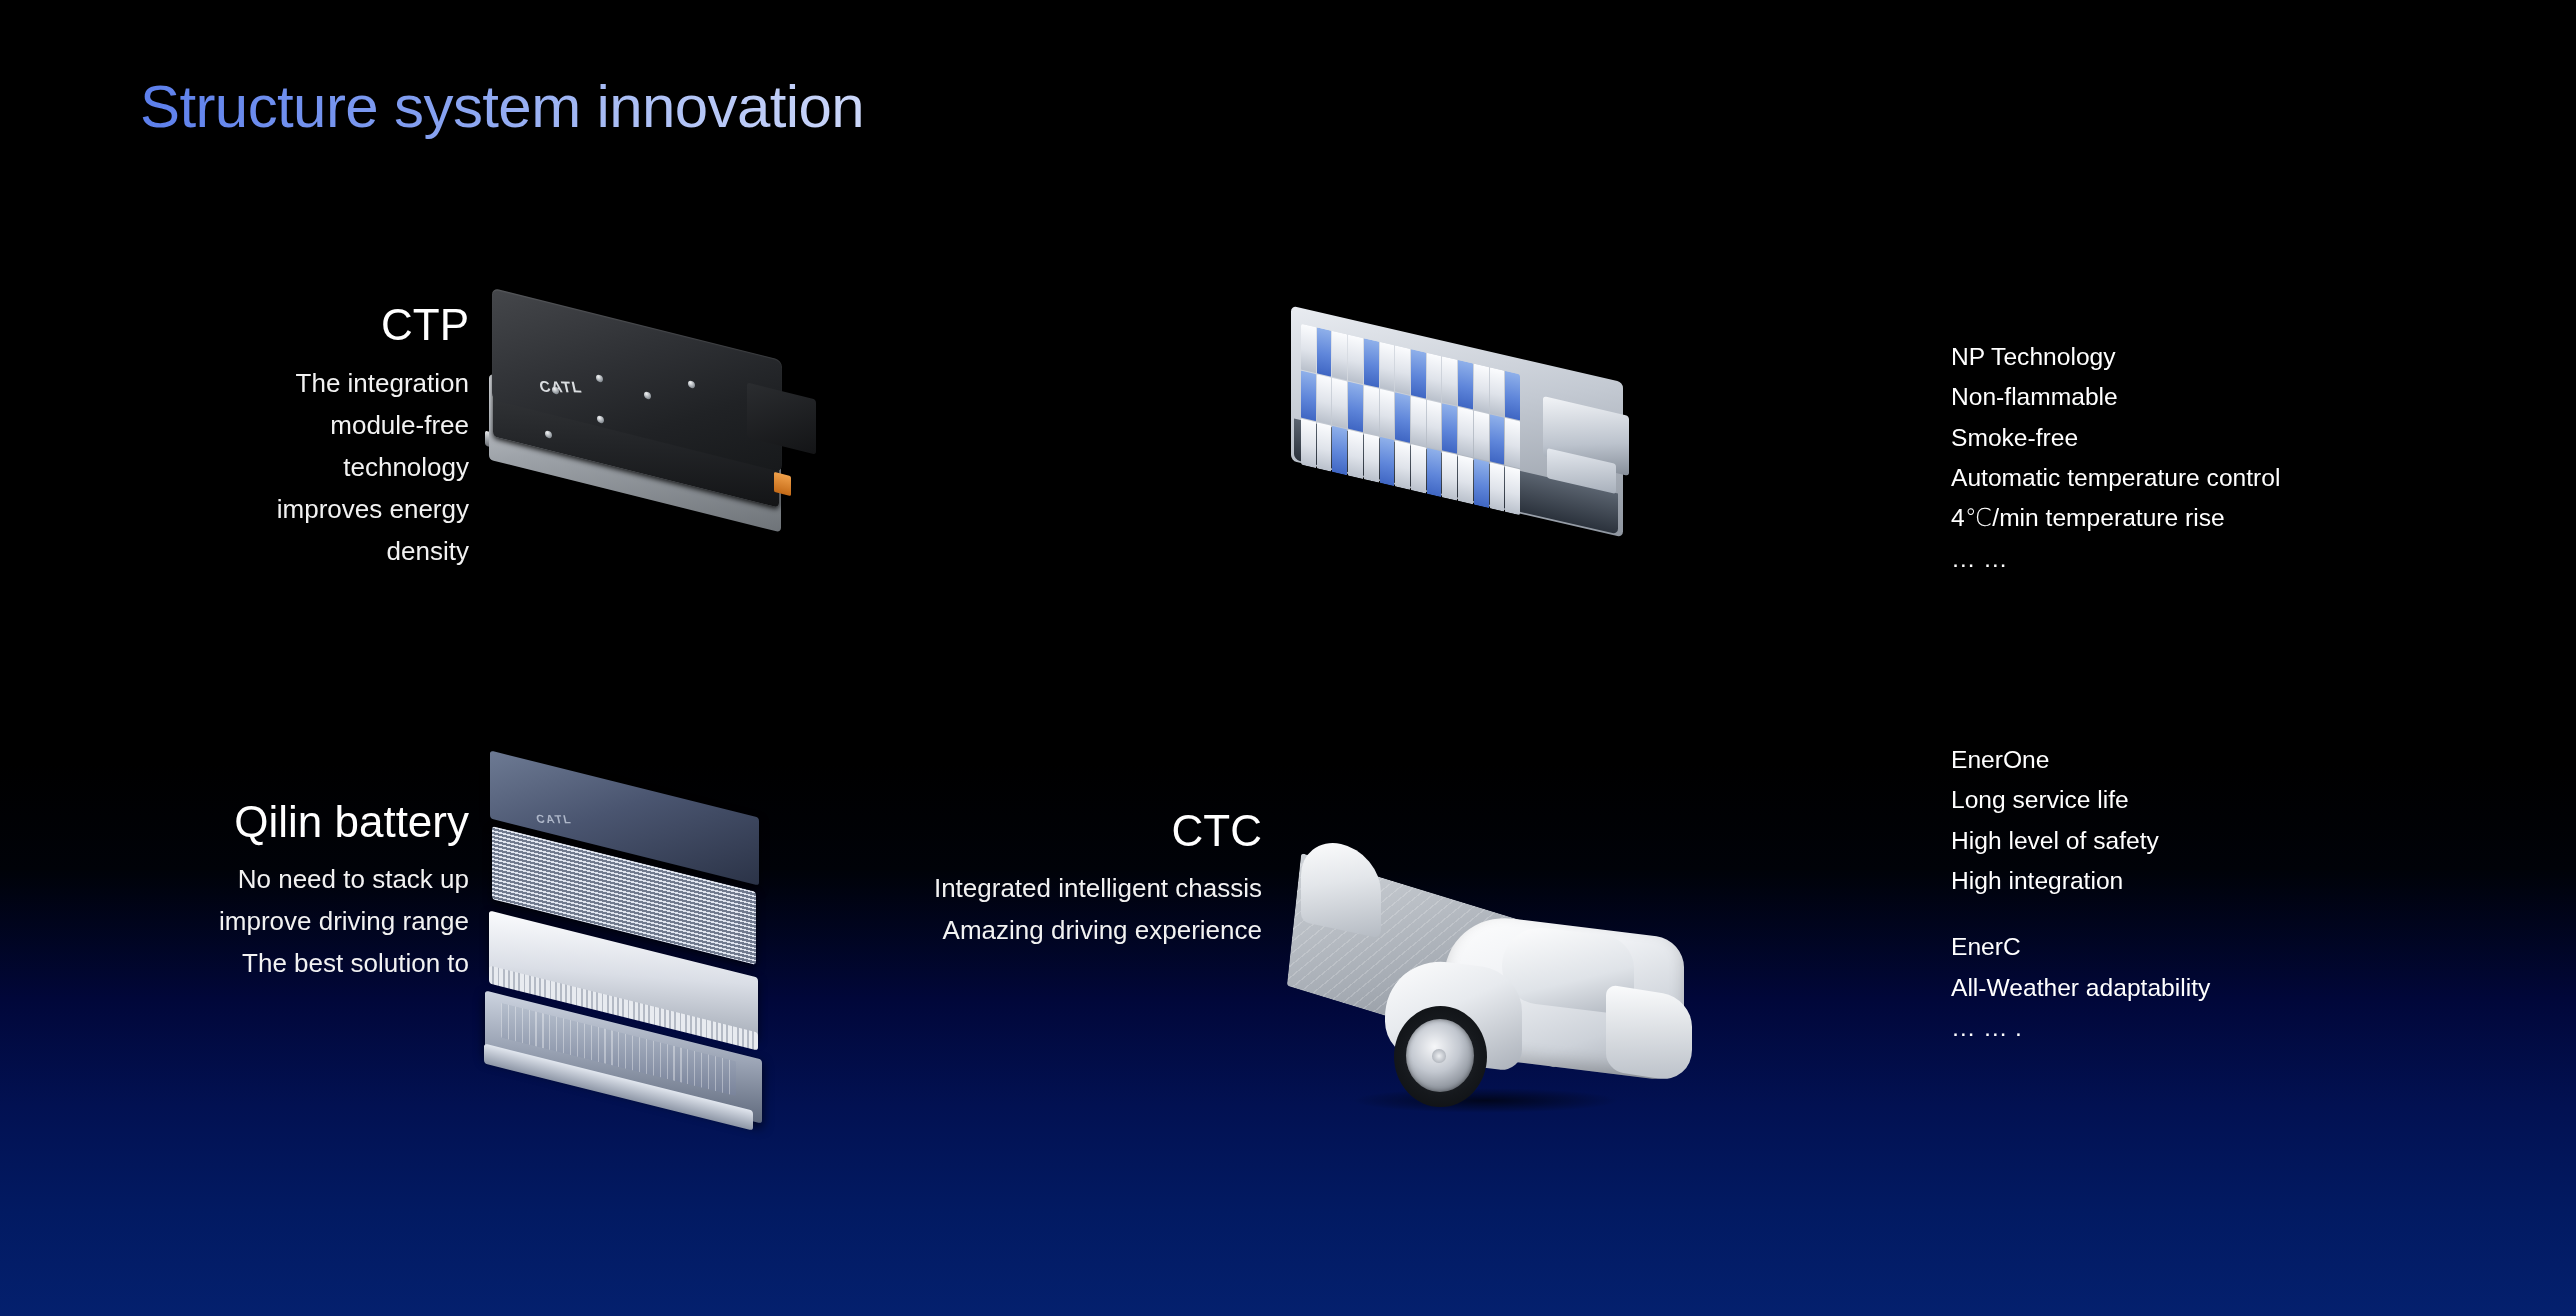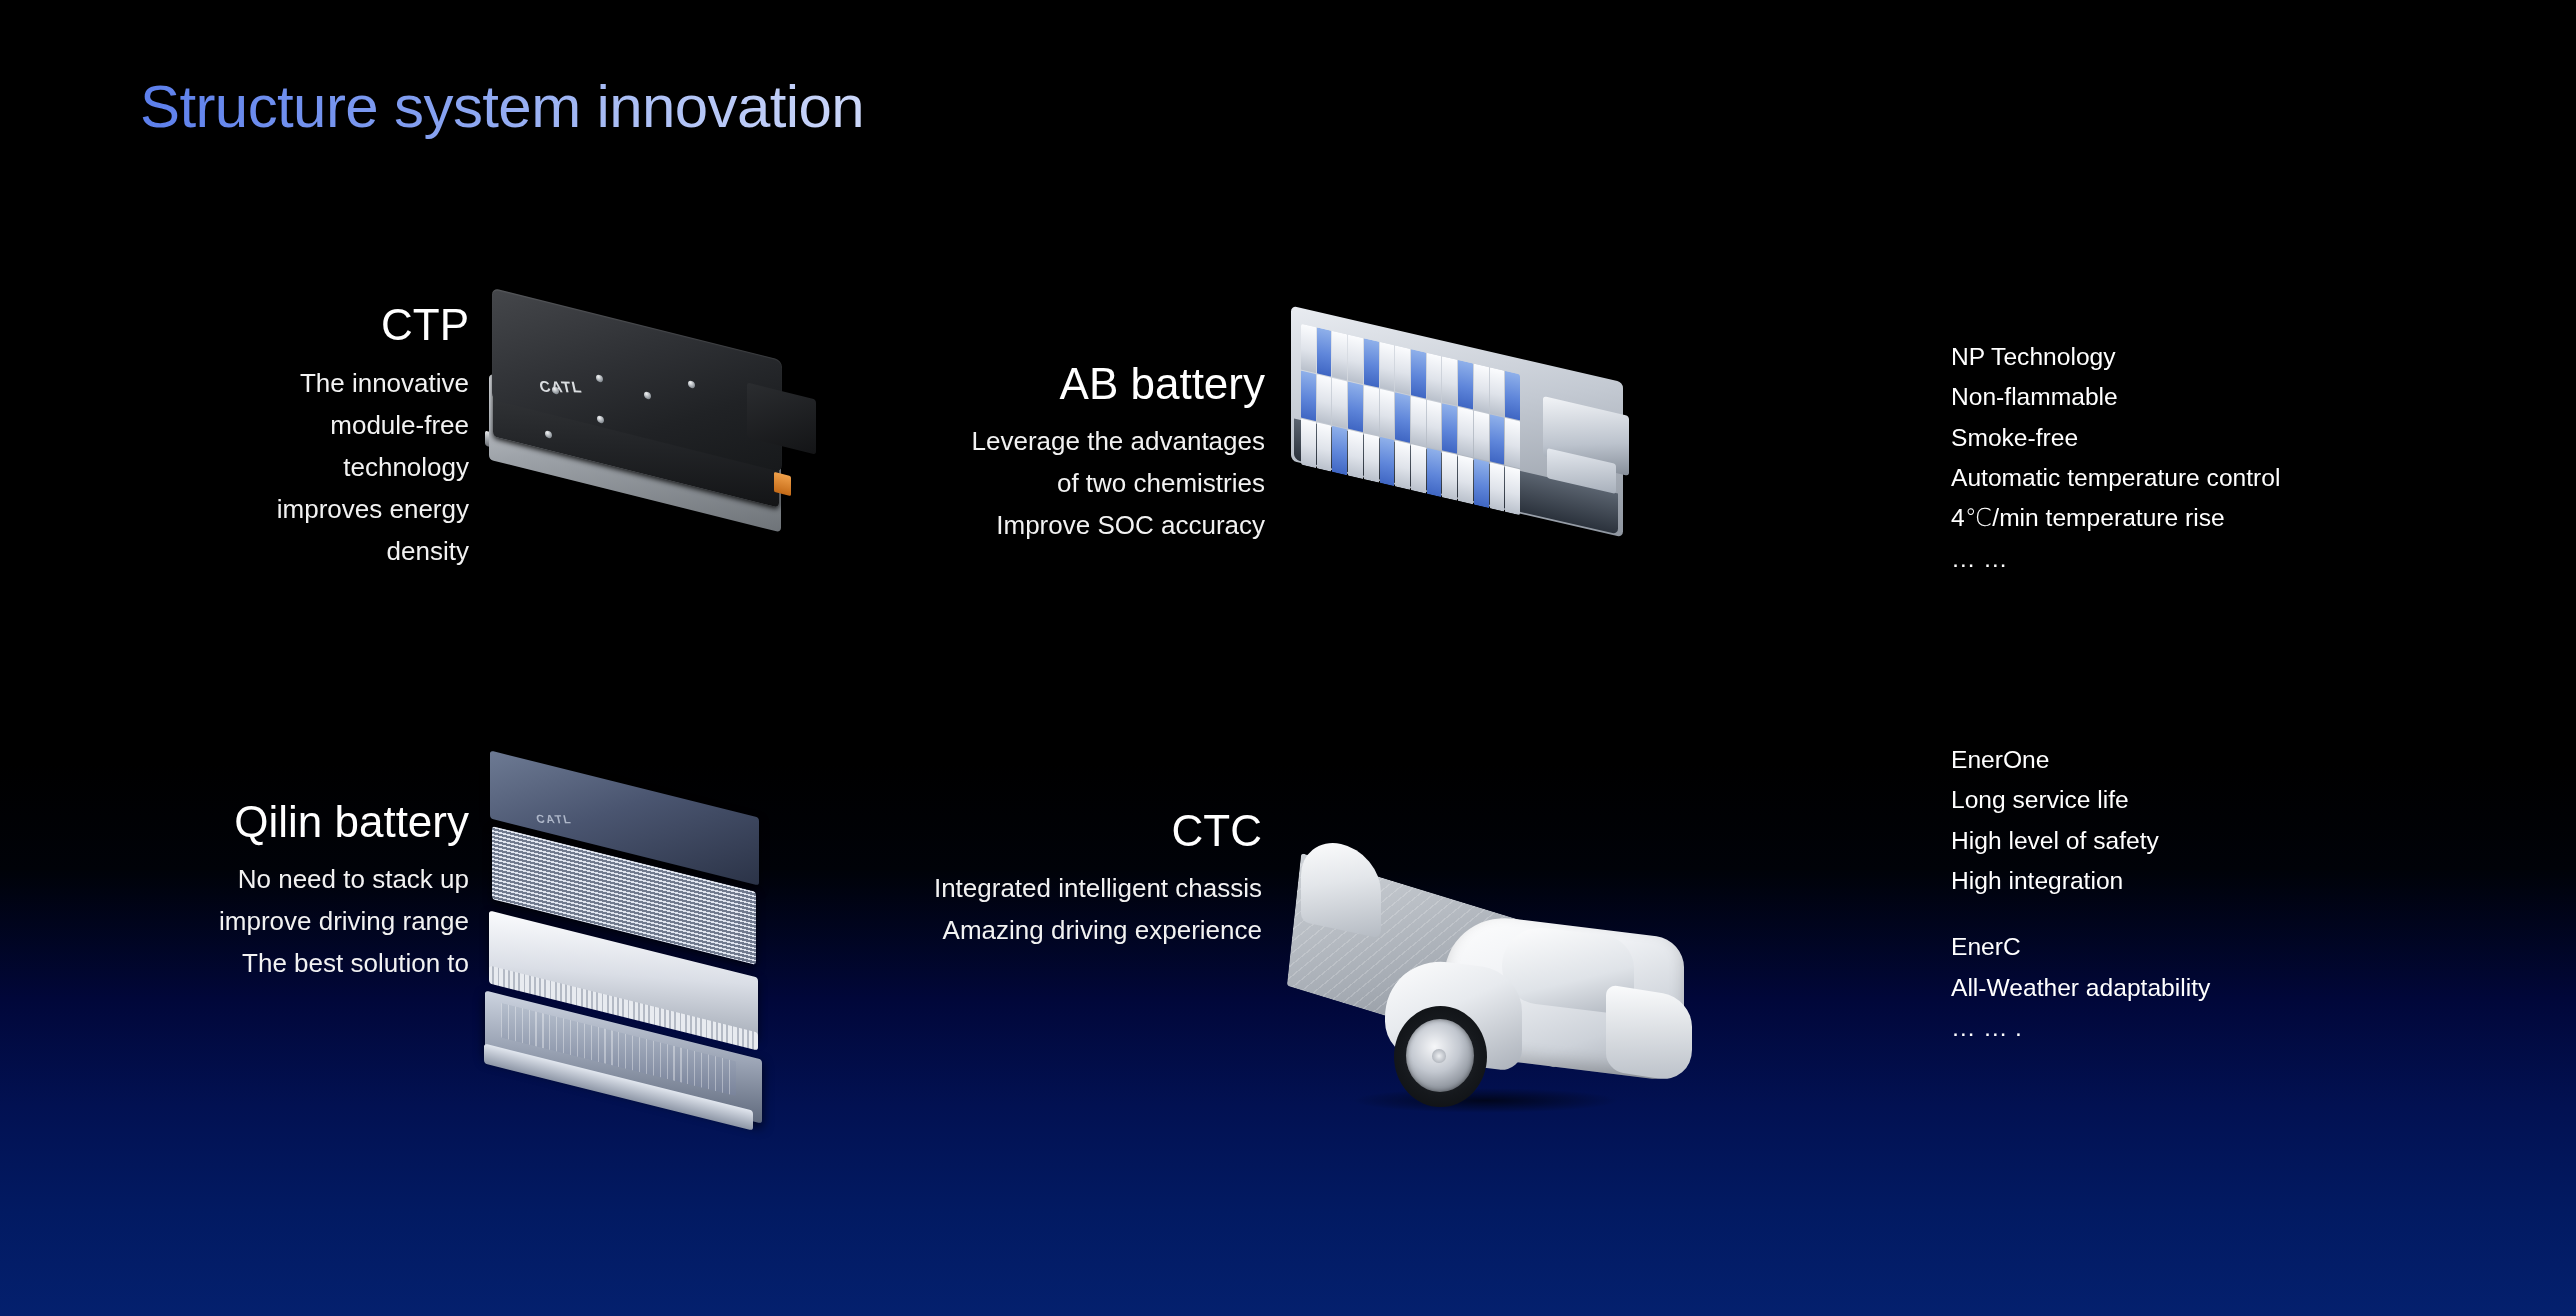--- a/index.html
+++ b/index.html
@@ -258,21 +258,21 @@
 </head>
 <body>
 
 <div id="slide">
 
   <div id="page-title">Structure system innovation</div>
 
   <div class="blk" id="ctp">
     <div class="blk-head ralign">CTP</div>
     <div class="blk-body ralign">
-      <div>The innovative</div>
+      <div>The integration</div>
       <div>module-free</div>
       <div>technology</div>
       <div>improves energy</div>
       <div>density</div>
     </div>
   </div>
 
   <div class="art" id="art-ctp">
     <div class="rail"></div>
     <div class="pack-base"></div>
@@ -282,28 +282,20 @@
     <div class="logo">CATL</div>
     <div class="bolt" style="left:68px;top:69px;"></div>
     <div class="bolt" style="left:112px;top:57px;"></div>
     <div class="bolt" style="left:160px;top:74px;"></div>
     <div class="bolt" style="left:204px;top:63px;"></div>
     <div class="bolt" style="left:113px;top:98px;"></div>
     <div class="bolt" style="left:61px;top:113px;"></div>
     <div class="conn"></div>
   </div>
 
-  <div class="blk" id="ab">
-    <div class="blk-head ralign">AB battery</div>
-    <div class="blk-body ralign">
-      <div>Leverage the advantages</div>
-      <div>of two chemistries</div>
-      <div>Improve SOC accuracy</div>
-    </div>
-  </div>
 
   <div class="art" id="art-ab">
     <div class="ab-tray"></div>
     <div class="ab-tray-dark"></div>
     <div class="ab-cells">
       <div class="cell w"></div>
         <div class="cell b"></div>
         <div class="cell w"></div>
         <div class="cell w"></div>
       <div class="cell b"></div>

